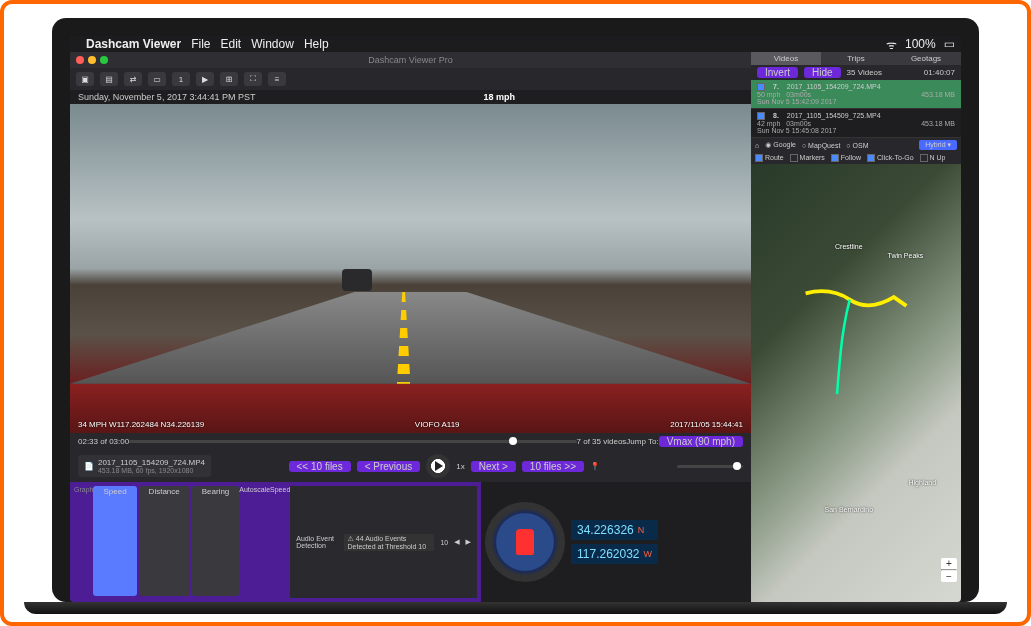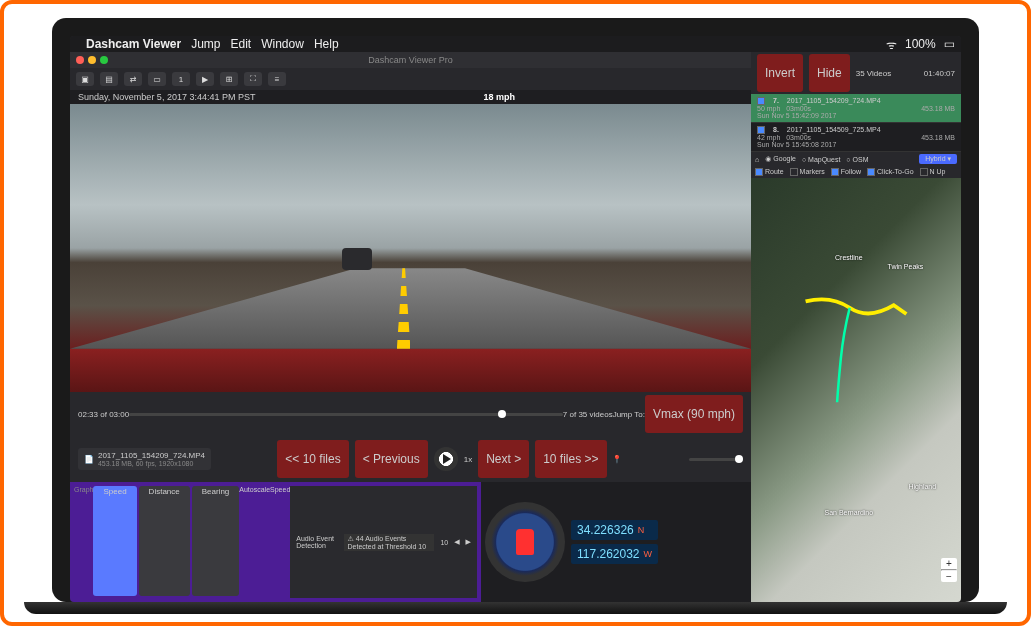--- a/index.html
+++ b/index.html
@@ -21,21 +21,21 @@
 .road{position:absolute;left:0;right:0;bottom:15%;height:28%;background:linear-gradient(180deg,#888 0%,#555 100%);clip-path:polygon(42% 0,58% 0,100% 100%,0 100%)}
 .roadline{position:absolute;left:48%;bottom:15%;width:2%;height:28%;background:repeating-linear-gradient(180deg,#ffcc00 0 10px,transparent 10px 18px);clip-path:polygon(40% 0,60% 0,100% 100%,0 100%)}
 .car{position:absolute;left:40%;top:50%;width:30px;height:22px;background:#2a2a2d;border-radius:4px}
 .hood{position:absolute;bottom:0;left:0;right:0;height:15%;background:linear-gradient(180deg,#8a2020,#5a1515)}
 .overlay{position:absolute;bottom:2px;left:0;right:0;display:flex;justify-content:space-between;padding:2px 8px;font-size:8px;color:#fff;font-family:monospace;text-shadow:0 0 2px #000}
 .scrubrow{background:#28282c;padding:3px 8px;display:flex;align-items:center;gap:0;font-size:8px}
 .scrub{flex:1;height:3px;background:#444;position:relative;border-radius:2px}
 .scrub::after{content:'';position:absolute;left:85%;top:-3px;width:8px;height:8px;background:#fff;border-radius:50%}
 .ctrlrow{background:#28282c;padding:4px 8px;display:flex;align-items:center;gap:6px;font-size:8px}
 .fileinfo{background:#323236;padding:3px 6px;border-radius:3px;display:flex;align-items:center;gap:4px}
-.navbtn{background:#7f1d1d;padding:12px 8px;border-radius:3px;color:#ccc;font-size:12px}
+.navbtn{background:#6d28d9;padding:0 8px;border-radius:3px;color:#ccc;font-size:10px}
 .playbtn{width:24px;height:24px;background:radial-gradient(circle,#fff 40%,#333 42%);border-radius:50%;position:relative}
 .playbtn::after{content:'';position:absolute;left:9px;top:7px;border-left:8px solid #222;border-top:5px solid transparent;border-bottom:5px solid transparent}
 .bottomrow{display:flex;height:120px}
 .graphpanel{flex:1;background:#4c1d95;padding:4px;display:flex;flex-direction:row}
 .tabs{display:flex;gap:2px;justify-content:center;margin-bottom:2px}
 .tab{background:#3a3a3e;padding:1px 10px;border-radius:3px;font-size:8px}
 .tab.active{background:#5a7aff}
 .graph{flex:1;background:#18181a;position:relative;margin:2px 0}
 .graphline{position:absolute;inset:6px;background:repeating-linear-gradient(90deg,transparent 0 2px,rgba(255,200,0,.6) 2px 3px);clip-path:polygon(0 60%,5% 20%,10% 50%,15% 30%,20% 55%,25% 25%,30% 45%,35% 30%,40% 50%,45% 20%,50% 40%,55% 30%,60% 25%,65% 40%,70% 30%,75% 35%,80% 25%,85% 40%,90% 20%,95% 30%,100% 25%,100% 100%,0 100%)}
 .audiobar{background:#2a2a2e;padding:2px 6px;font-size:7px;display:flex;align-items:center;gap:6px}
@@ -75,21 +75,21 @@
 </head>
 <body>
 
 <div class="frame">
 <div class="laptop">
 <div class="screen">
 
 <div class="menubar">
   <span></span>
   <b>Dashcam Viewer</b>
-  <span>Jump</span>
+  <span>File</span>
   <span>Edit</span>
   <span>Window</span>
   <span>Help</span>
   <div class="right">
     <span>ᯤ</span>
     <span>100%</span>
     <span>▭</span>
   </div>
 </div>
 
@@ -121,20 +121,25 @@
     <span>Sunday, November 5, 2017 3:44:41 PM PST</span>
     <b style="color:#fff">18 mph</b>
     <span></span>
   </div>
 
   <div class="video">
     <div class="road"></div>
               <div class="roadline"></div>
               <div class="car"></div>
               <div class="hood"></div>
+    <div class="overlay">
+      <span>34 MPH W117.262484 N34.226139</span>
+      <span>VIOFO A119</span>
+      <span>2017/11/05 15:44:41</span>
+    </div>
   </div>
 
   <div class="scrubrow">
     <span>02:33 of 03:00</span>
     <div class="scrub"></div>
     <span>7 of 35 videos</span>
     <span>Jump To:</span>
     <span class="navbtn">Vmax (90 mph)</span>
   </div>
 
@@ -195,20 +200,25 @@
         <div class="coordbox">
                     <span>117.262032</span>
                     <span class="coordlbl">W</span>
                   </div>
       </div>
     </div>
   </div>
 </div>
 
 <div class="sidepanel">
+  <div class="sidetabs">
+    <div class="sidetab active">Videos</div>
+    <div class="sidetab">Trips</div>
+    <div class="sidetab">Geotags</div>
+  </div>
   <div class="listhdr">
     <span class="navbtn">Invert</span>
     <span class="navbtn">Hide</span>
     <span>35 Videos</span>
     <span style="margin-left:auto">01:40:07</span>
   </div>
   <div class="videolist">
     <div class="vitem sel">
       <div class="row1">
                   <span class="chk on"></span>

